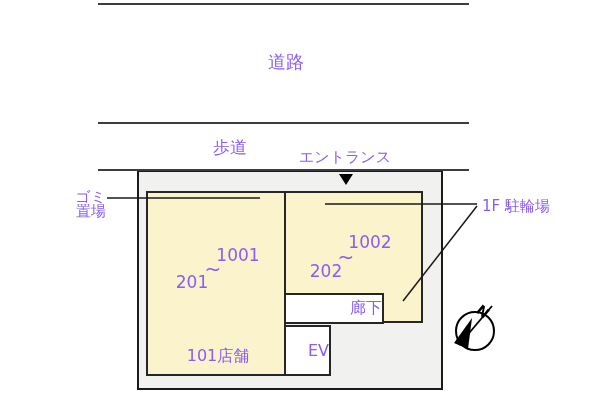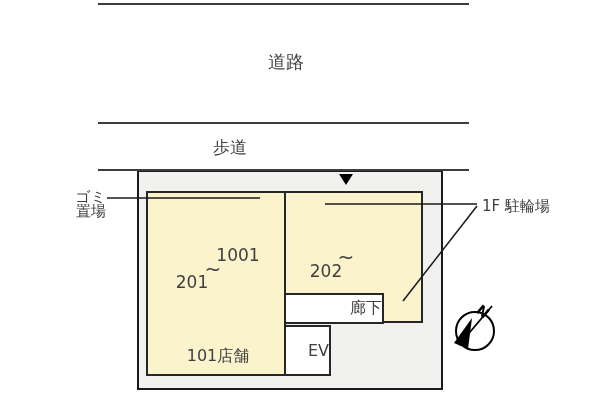--- a/index.html
+++ b/index.html
@@ -1,18 +1,18 @@
 <!DOCTYPE html>
 <html><head>
 <meta charset="utf-8">
 <style>
   html,body{margin:0;padding:0;background:#ffffff;}
   .stage{
     position:relative;width:600px;height:400px;background:#ffffff;overflow:hidden;
-    font-family:"DejaVu Sans","Liberation Sans",sans-serif;color:#404040;
+    font-family:"DejaVu Sans","Liberation Sans",sans-serif;color:#8b5cf6;
   }
   .lbl{position:absolute;text-align:center;line-height:1.15;white-space:nowrap;}
   .svg-overlay{position:absolute;left:0;top:0;width:600px;height:400px;pointer-events:none;z-index:5;}
   .building{
     position:absolute;left:137px;top:170px;width:306px;height:220px;
     background:#f1f1ef;border:2px solid #1a1a1a;box-sizing:border-box;z-index:1;
   }
   .room{
     position:absolute;background:#faf3cb;border:2px solid #262626;box-sizing:border-box;z-index:2;
   }
@@ -39,37 +39,39 @@
   .shop-label{left:158px;top:347px;width:120px;font-size:16px;z-index:4;}
   .compass{position:absolute;left:440px;top:296px;width:70px;height:70px;z-index:6;}
 </style>
 </head>
 <body>
 
 <div class="stage">
 
   <div class="lbl road-label">道路</div>
   <div class="lbl sidewalk-label">歩道</div>
+  <div class="lbl entrance-label">エントランス</div>
   <div class="entrance-arrow"></div>
 
   <div class="building"></div>
   <div class="room room-left"></div>
   <div class="room room-right"></div>
   <div class="wbox box-corridor">
     <span>廊下</span>
   </div>
   <div class="wbox box-ev">
     <span>EV</span>
   </div>
 
   <div class="num" style="left:198px;top:245px;width:80px;">1001</div>
   <div class="tilde" style="left:193px;top:259px;width:40px;">~</div>
   <div class="num" style="left:152px;top:272px;width:80px;">201</div>
   <div class="lbl shop-label">101店舗</div>
 
+  <div class="num" style="left:330px;top:232px;width:80px;">1002</div>
   <div class="tilde" style="left:326px;top:247px;width:40px;">~</div>
   <div class="num" style="left:286px;top:261px;width:80px;">202</div>
 
   <div class="lbl gomi-label">
     <span>ゴミ</span><br>
     <span>置場</span>
   </div>
   <div class="lbl bike-label">1F 駐輪場</div>
 
   <svg class="svg-overlay" viewBox="0 0 600 400" xmlns="http://www.w3.org/2000/svg">

